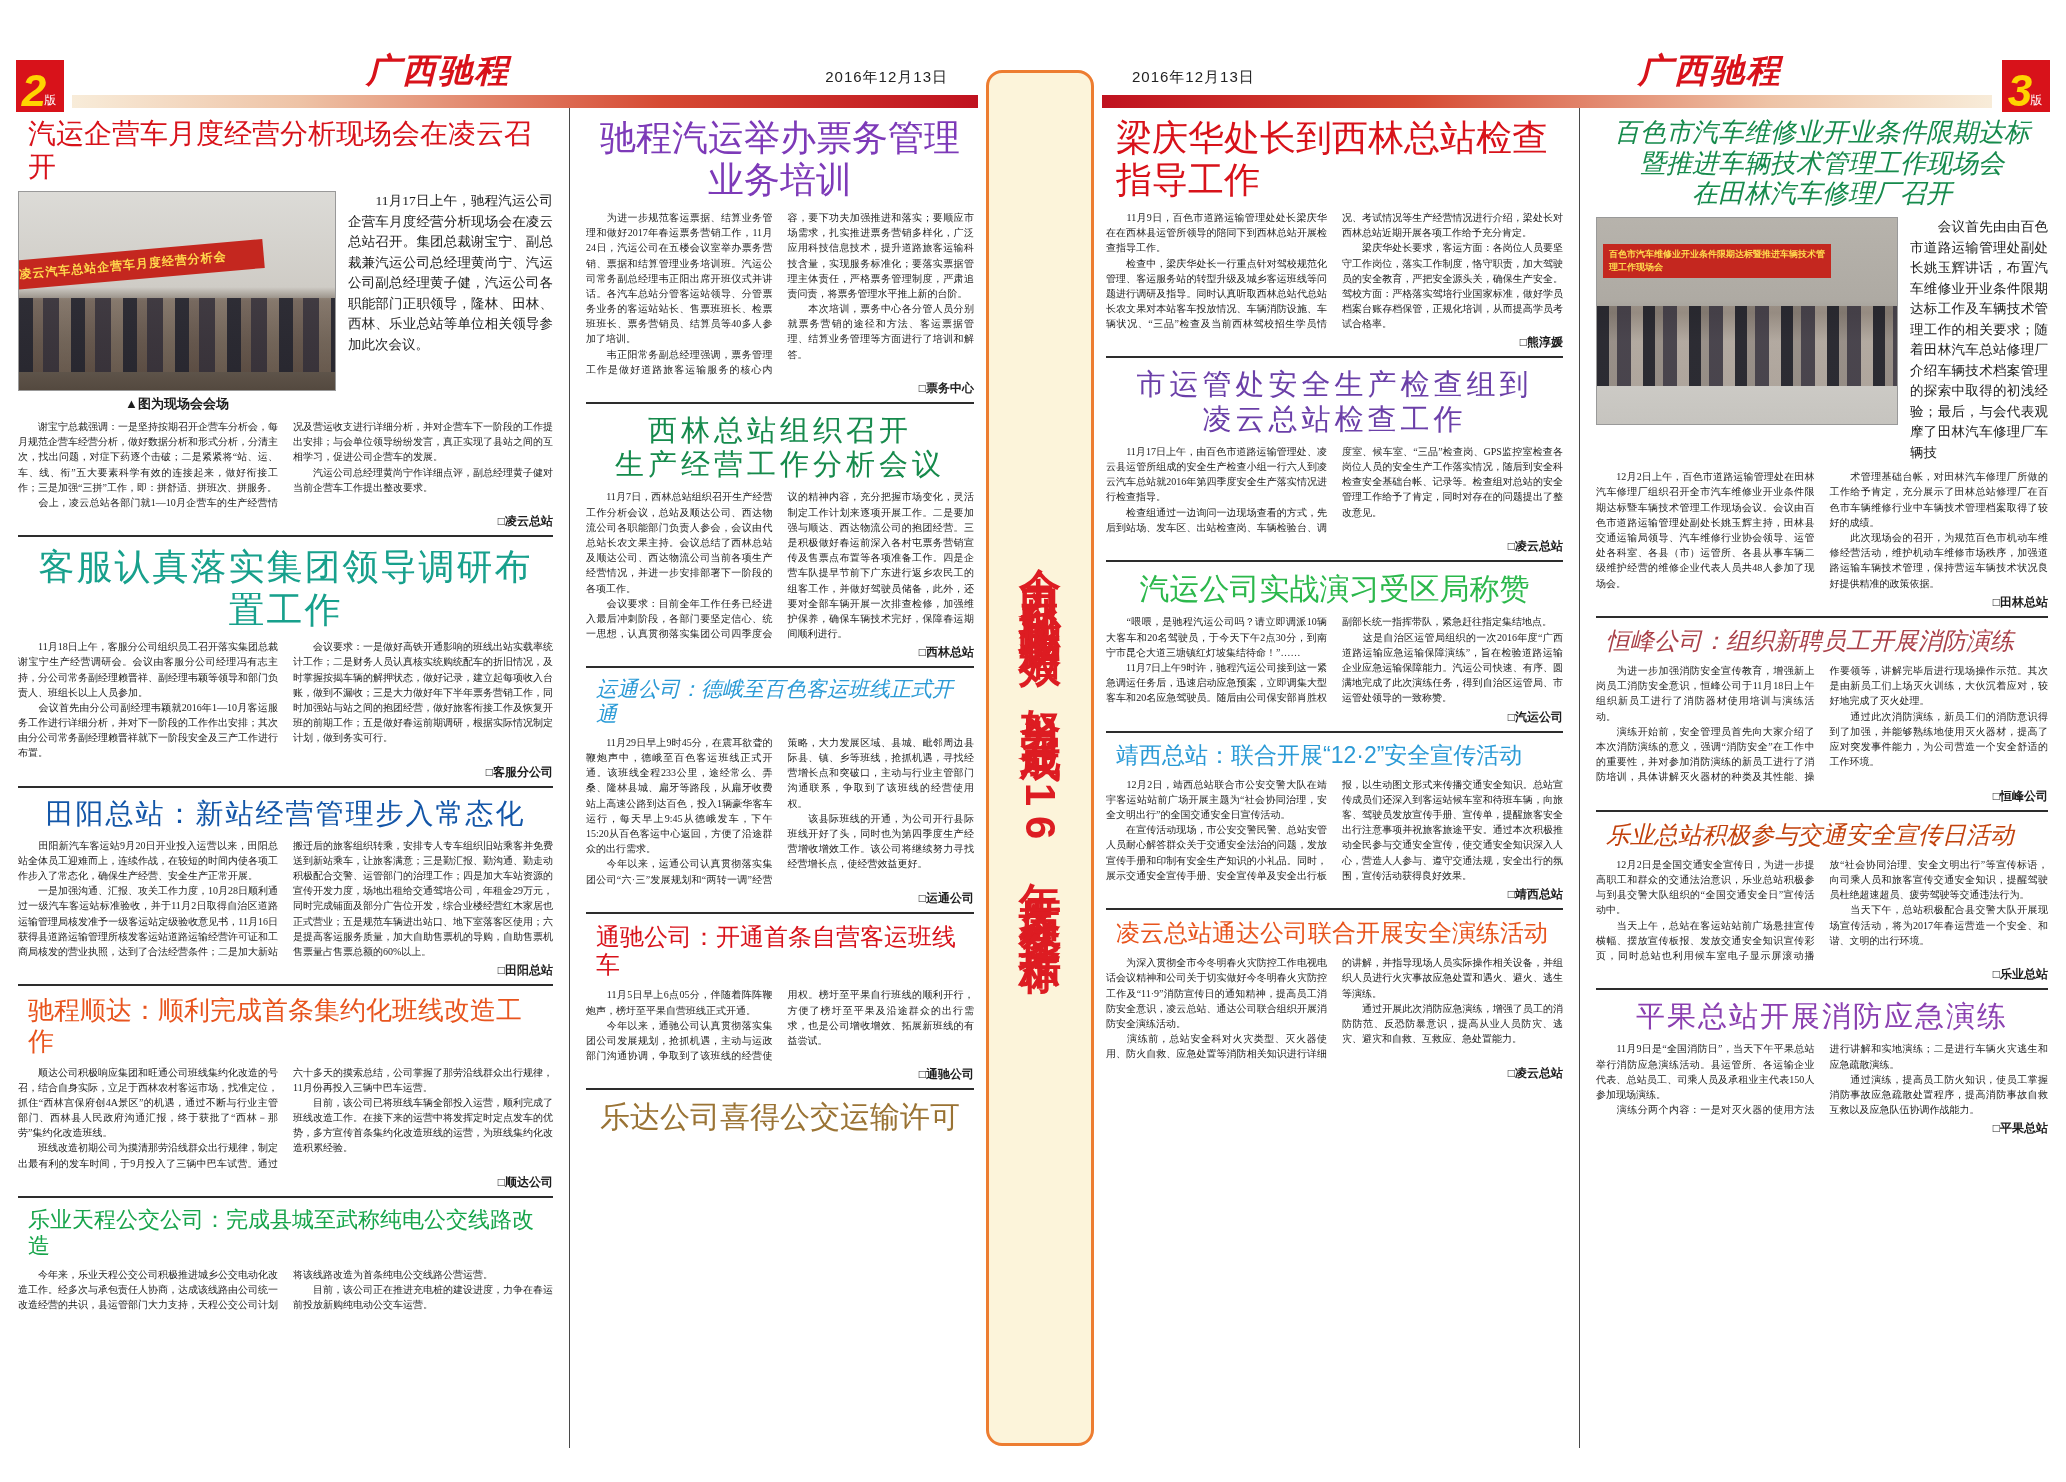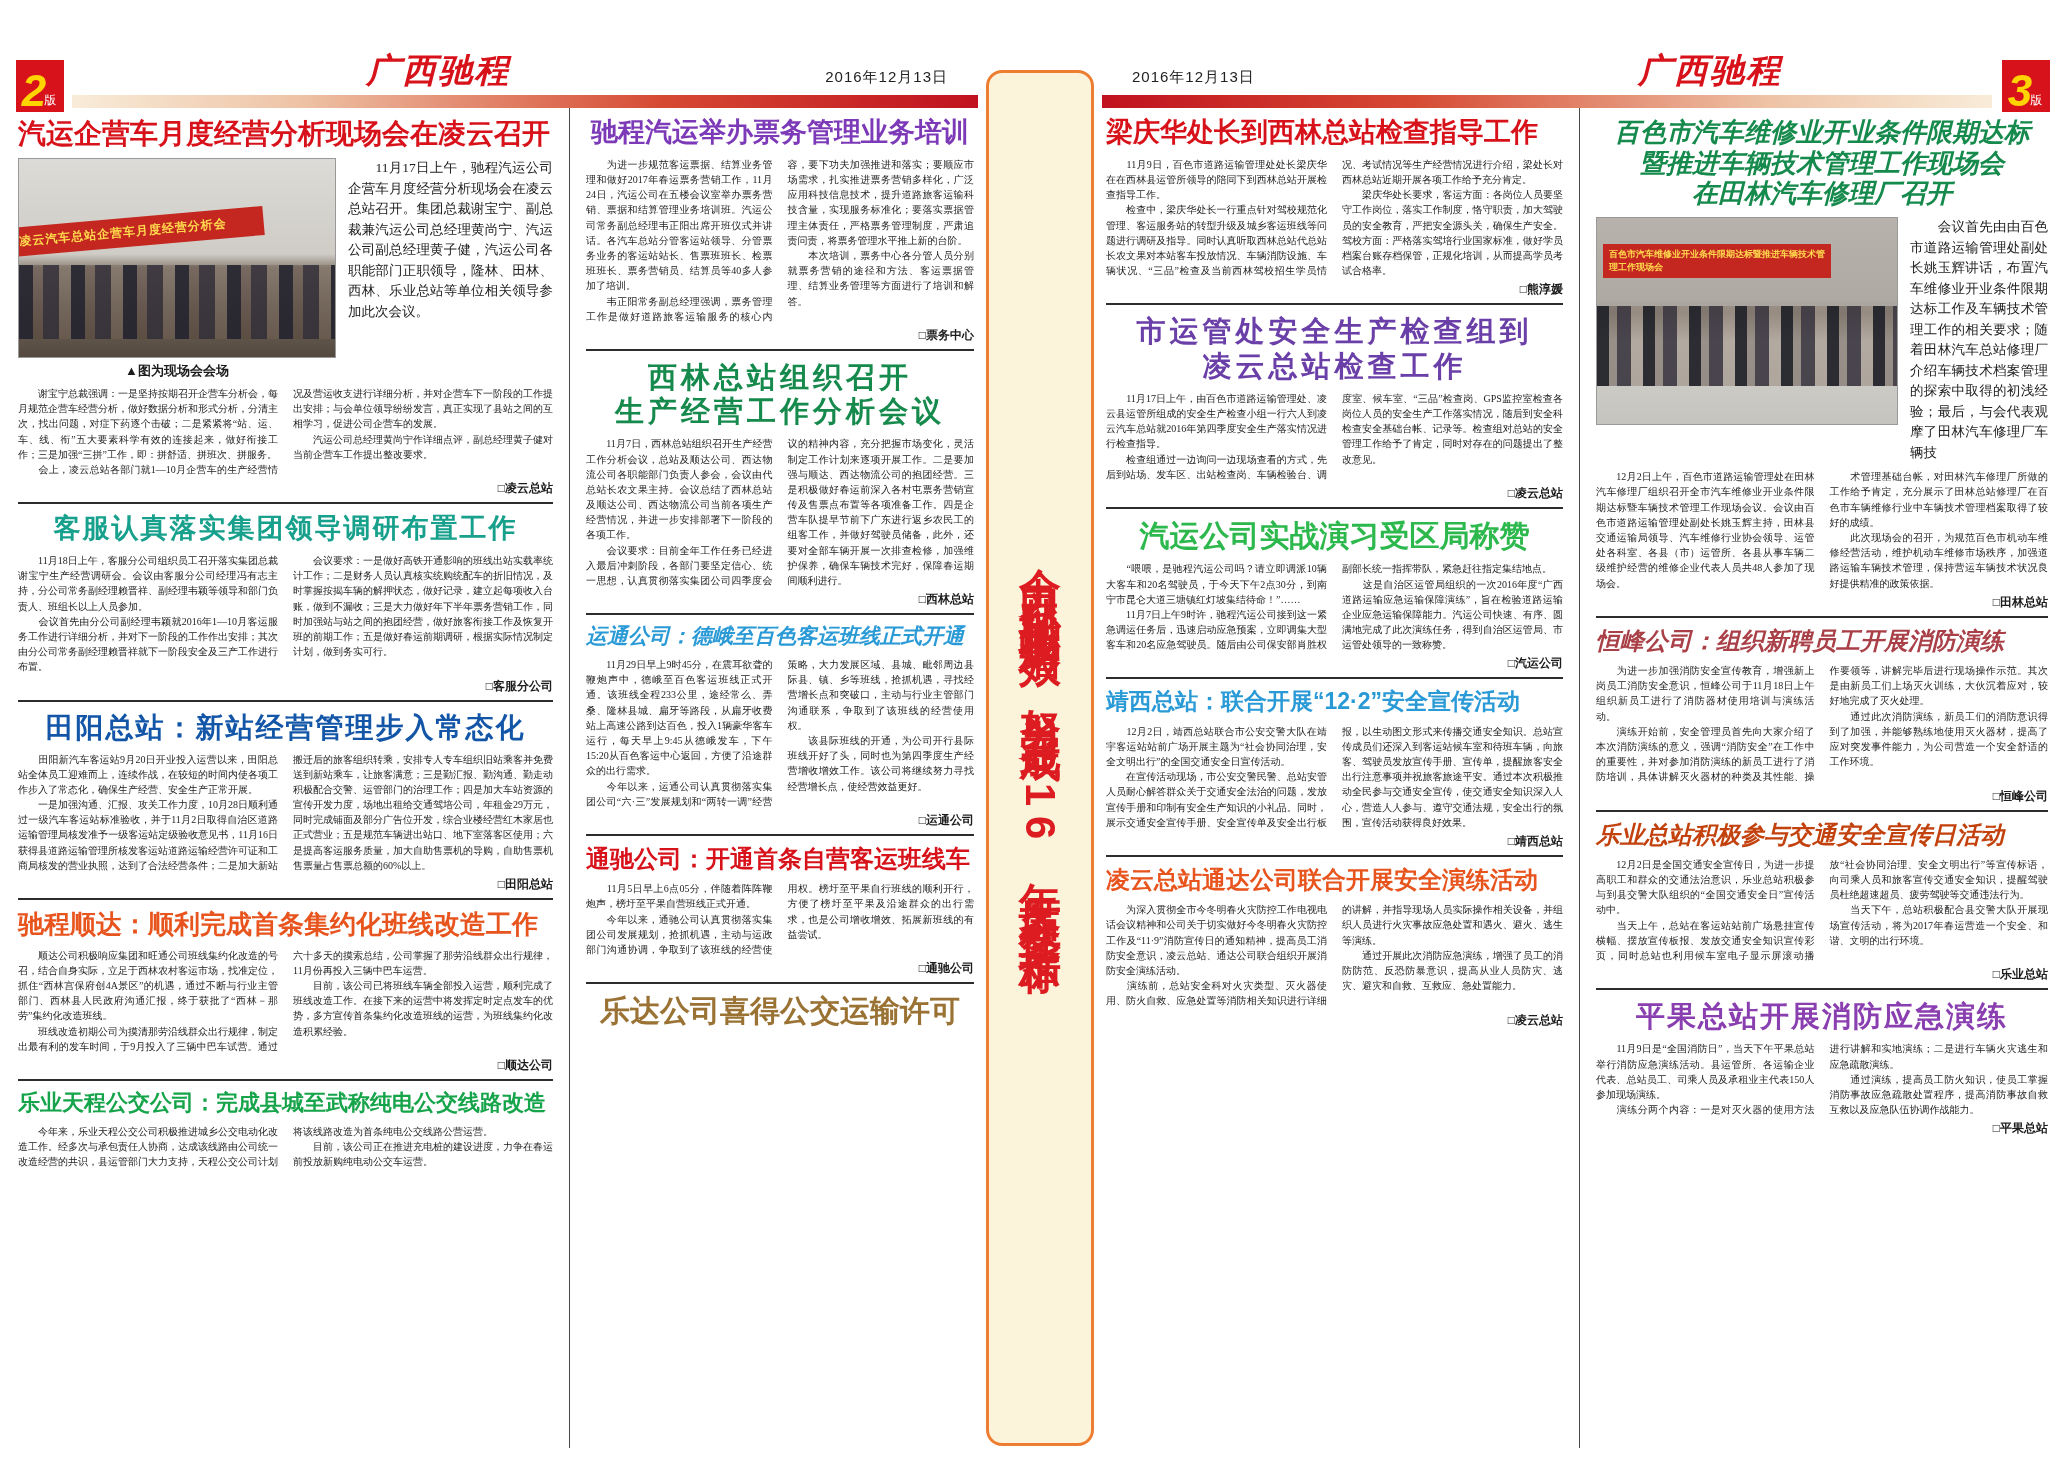--- a/index.html
+++ b/index.html
@@ -31,36 +31,36 @@
 
   
   .columns{display:grid;height:1340px;overflow:hidden;}
   #page2 .columns{grid-template-columns:556px 1fr;}
   #page3 .columns{grid-template-columns:478px 1fr;}
   .colL{border-right:1px solid #4a4a4a;padding:0 16px 0 4px;overflow:hidden;}
   .colR{padding:0 4px 0 16px;overflow:hidden;}
 
   .art{padding:7px 0 5px;border-bottom:2px solid #2d2d2d;}
   .art:last-child{border-bottom:none;}
-  .hl{margin:2px 0 8px;font-weight:bold;line-height:1.18;white-space:pre-line;
+  .hl{margin:2px 10px 8px;font-weight:normal;line-height:1.18;white-space:pre-line;
       font-family:"Liberation Sans","DejaVu Sans",sans-serif;}
   .ctr{text-align:center;}
   .ital{font-style:italic;}
   .body{font-size:10px;line-height:1.52;text-align:justify;white-space:pre-line;
         column-count:2;column-gap:15px;}
   .byline{text-align:right;font-weight:bold;font-size:12px;margin-top:3px;
         font-family:"Liberation Sans",sans-serif;}
 
   
   .c-red{color:#d8121a;}      .c-teal{color:#17a08c;}   .c-blue{color:#1356a8;}
   .c-orange{color:#e8541d;}   .c-green{color:#16a44a;}  .c-violet{color:#7d3ab8;}
   .c-dgreen{color:#168a4c;}   .c-sky{color:#2a9ad6;}    .c-brown{color:#9a7334;}
   .c-maroon{color:#a94048;}   .c-purple{color:#6b3fa8;} .c-bgreen{color:#2cb84c;}
   .c-mblue{color:#c2410c;}   .c-lilac{color:#8a3fb0;}
-  .s28{font-size:28px;} .s27{font-size:27px;} .s26{font-size:26px;}
+  .s28{font-size:28px;} .s27{font-size:36px;} .s26{font-size:26px;}
   .s24{font-size:24px;} .s23{font-size:23px;} .s22{font-size:22px;} .s21{font-size:21px;}
   .s30{font-size:30px;} .s29{font-size:29px;}
   .sp2{letter-spacing:2px;} .sp4{letter-spacing:4px;}
 
   
   .photo-row{display:flex;gap:12px;margin-bottom:6px;}
   .photo-wrap{flex:0 0 auto;}
   .photo{position:relative;overflow:hidden;border:1px solid #999;}
   #photo-meeting{width:316px;height:198px;
      background:linear-gradient(180deg,#dcdbd7 0%,#cfccc6 48%,#8f867c 55%,#6f665c 75%,#54493f 100%);}

